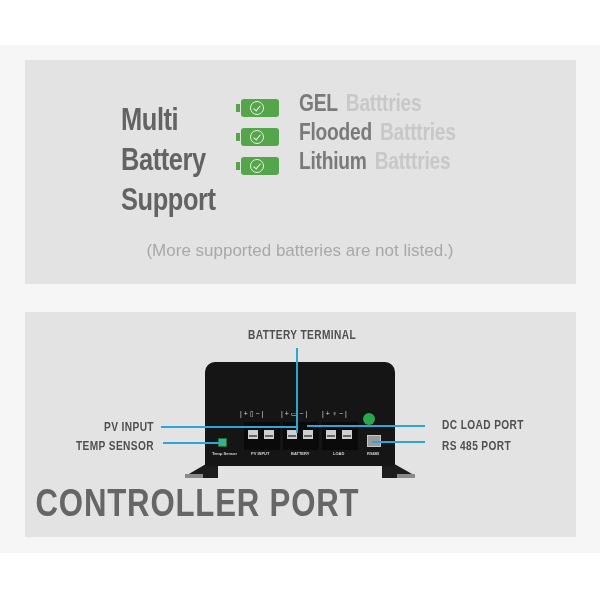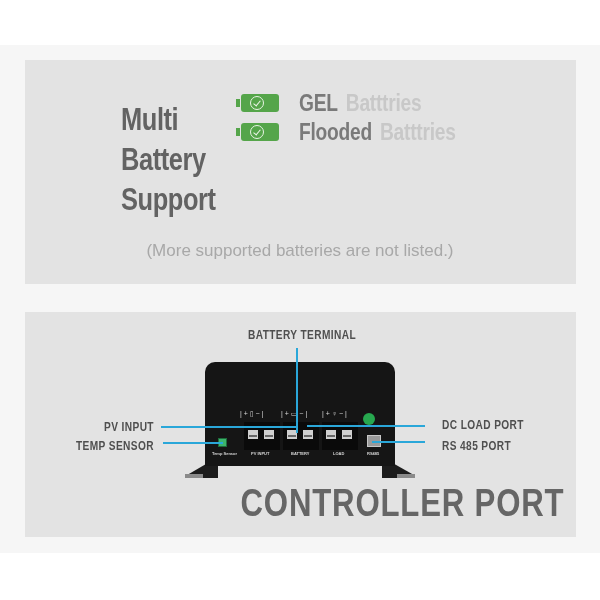--- a/index.html
+++ b/index.html
@@ -5,21 +5,21 @@
   * { box-sizing: border-box; margin: 0; padding: 0; }
   html, body { width: 600px; height: 600px; background: #ffffff; overflow: hidden; }
   body { position: relative; font-family: "Liberation Sans", sans-serif; }
   .band { position: absolute; left: 0; width: 600px; background: #f6f6f6; }
   .panel { position: absolute; left: 25px; width: 551px; background: #e3e3e3; }
 
   
   .title-block { position: absolute; left: 92px; top: 100px; color: #636363; font-size: 31px; line-height: 40px; margin-left: 29px; }
   .title-block div { transform: scaleX(0.82); transform-origin: left center; font-weight: bold; letter-spacing: -0.5px; }
   .list { position: absolute; left: 236px; top: 88px; }
-  .row { position: relative; height: 29px; display: flex; align-items: center; }
+  .row { position: relative; height: 29px; display: flex; align-items: flex-end; }
   .batt { position: relative; width: 44px; height: 18px; margin-right: 19px; }
   .batt .nub { position: absolute; left: 0; top: 5px; width: 4px; height: 8px; background: #55a54a; }
   .batt .body { position: absolute; left: 5px; top: 0; width: 38px; height: 18px; background: #55a54a; border-radius: 3px; }
   .batt .chk { position: absolute; left: 14px; top: 2px; width: 14px; height: 14px; border: 1px solid #e8f3e4; border-radius: 50%; }
   .batt .chk::after { content: ""; position: absolute; left: 4px; top: 2px; width: 3px; height: 6px; border-right: 1.3px solid #eef6ea; border-bottom: 1.3px solid #eef6ea; transform: rotate(40deg); }
   .row .name { color: #7a7a7a; font-size: 24px; font-weight: bold; transform: scaleX(0.8); transform-origin: left center; white-space: nowrap; letter-spacing: -0.3px; }
   .row .name .kind { color: #c8c8c8; margin-left: 10px; }
   .note { position: absolute; left: 0; width: 600px; top: 241px; text-align: center; color: #a8a8a8; font-size: 17px; }
 
   
@@ -33,21 +33,21 @@
   .foot.r { left: 382px; width: 31px; clip-path: polygon(0 0, 40% 0, 100% 75%, 100% 100%, 0 100%); }
   .footplate { position: absolute; top: 474px; height: 4px; background: #8a8a8a; }
   .blk { position: absolute; top: 422px; height: 28px; background: #0a0a0a; }
   .term { position: absolute; width: 10px; height: 9px; background: #cfcfcf; top: 8px; }
   .term::after { content: ""; position: absolute; left: 1px; top: 5px; width: 8px; height: 2px; background: #666; }
   .sym { position: absolute; top: 410px; color: #d9d9d9; font-size: 7px; white-space: nowrap; }
   .cap { position: absolute; top: 451px; color: #d6d6d6; font-size: 4px; font-weight: bold; white-space: nowrap; }
   .led { position: absolute; left: 363px; top: 413px; width: 12px; height: 12px; border-radius: 50%; background: #27a84f; }
   .temp { position: absolute; left: 218px; top: 438px; width: 9px; height: 9px; background: #3cb46b; border: 1px solid #1d6b3b; }
   .rj { position: absolute; left: 367px; top: 435px; width: 14px; height: 12px; background: #9a9a9a; border: 1px solid #c8c8c8; }
-  .big-title { position: absolute; left: 0; width: 600px; top: 482px; text-align: right; color: #666666; font-size: 38px; font-weight: bold; }
+  .big-title { position: absolute; left: 0; width: 600px; top: 482px; text-align: left; color: #666666; font-size: 38px; font-weight: bold; }
   .big-title span { display: inline-block; transform: scaleX(0.82); letter-spacing: 1px; }
 </style>
 </head>
 <body>
 
 <div class="band" style="top:45px;height:252px;"></div>
 <div class="band" style="top:297px;height:256px;"></div>
 
 <div class="panel" style="top:60px;height:224px;"></div>
 
@@ -66,20 +66,28 @@
       </div>
     <div class="name"><span>GEL</span><span class="kind">Batttries</span></div>
   </div>
   <div class="row">
     <div class="batt">
         <div class="nub"></div>
         <div class="body"></div>
         <div class="chk"></div>
       </div>
     <div class="name"><span>Flooded</span><span class="kind">Batttries</span></div>
+  </div>
+  <div class="row">
+    <div class="batt">
+        <div class="nub"></div>
+        <div class="body"></div>
+        <div class="chk"></div>
+      </div>
+    <div class="name"><span>Lithium</span><span class="kind">Batttries</span></div>
   </div>
 </div>
 
 <div class="note">(More supported batteries are not listed.)</div>
 
 <div class="panel" style="top:312px;height:225px;"></div>
 
 <div class="lbl l" style="left:248px;top:327px;">BATTERY  TERMINAL</div>
 
 <div class="foot l"></div>

